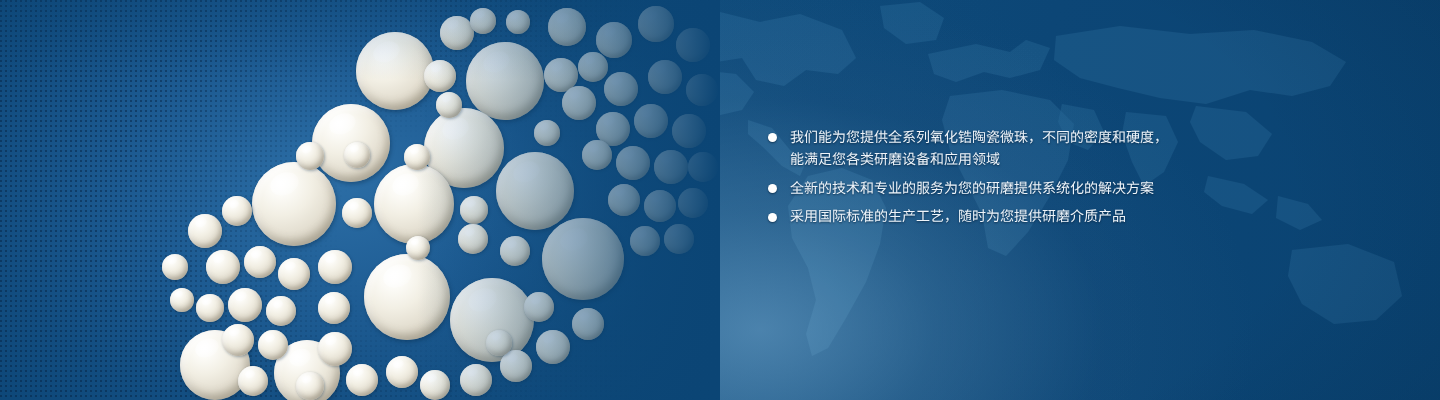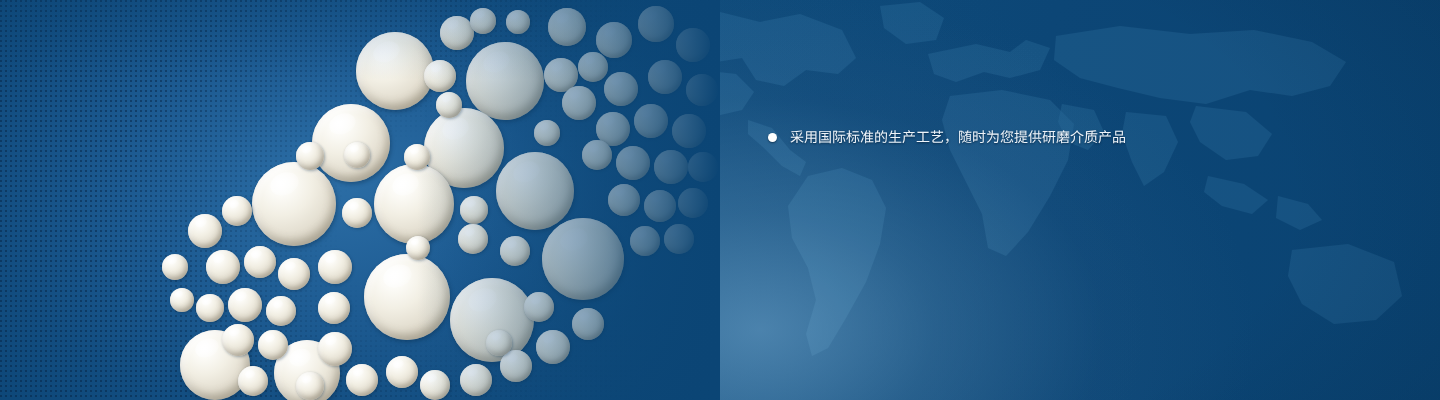--- a/index.html
+++ b/index.html
@@ -131,21 +131,21 @@
   }
   .bullet{
     position:relative;
     padding-left:26px;
     margin-bottom:7px;
     font-size:14px;
     line-height:22px;
     color:#eef4fa;
     text-shadow:0 1px 2px rgba(3,26,48,.70);
   }
-  .bullet:last-child{margin-bottom:8px;}
+  .bullet:last-child{margin-bottom:8px;font-family:Liberation Mono, monospace;}
   .dot{
     position:absolute;
     left:4px; top:7px;
     width:9px; height:9px;
     border-radius:50%;
     background:#ffffff;
     box-shadow:0 1px 2px rgba(3,26,48,.6);
   }
   .bullet .l2{display:block;}
 </style>
@@ -273,21 +273,30 @@
       <div class="bead sm" style="left:506px;top:10px;width:24px;height:24px;"></div>
     </div>
 
     <div class="beads-fade"></div>
   </div>
 
   <div class="copy">
 
     <ul class="bullets">
 
-
+      <li class="bullet">
+        <span class="dot"></span>
+        <span class="l1">我们能为您提供全系列氧化锆陶瓷微珠，不同的密度和硬度，</span>
+        <span class="l2">能满足您各类研磨设备和应用领域</span>
+      </li>
+
+      <li class="bullet">
+        <span class="dot"></span>
+        <span class="l1">全新的技术和专业的服务为您的研磨提供系统化的解决方案</span>
+      </li>
 
       <li class="bullet">
         <span class="dot"></span>
         <span class="l1">采用国际标准的生产工艺，随时为您提供研磨介质产品</span>
       </li>
 
     </ul>
   </div>
 
 </div>

